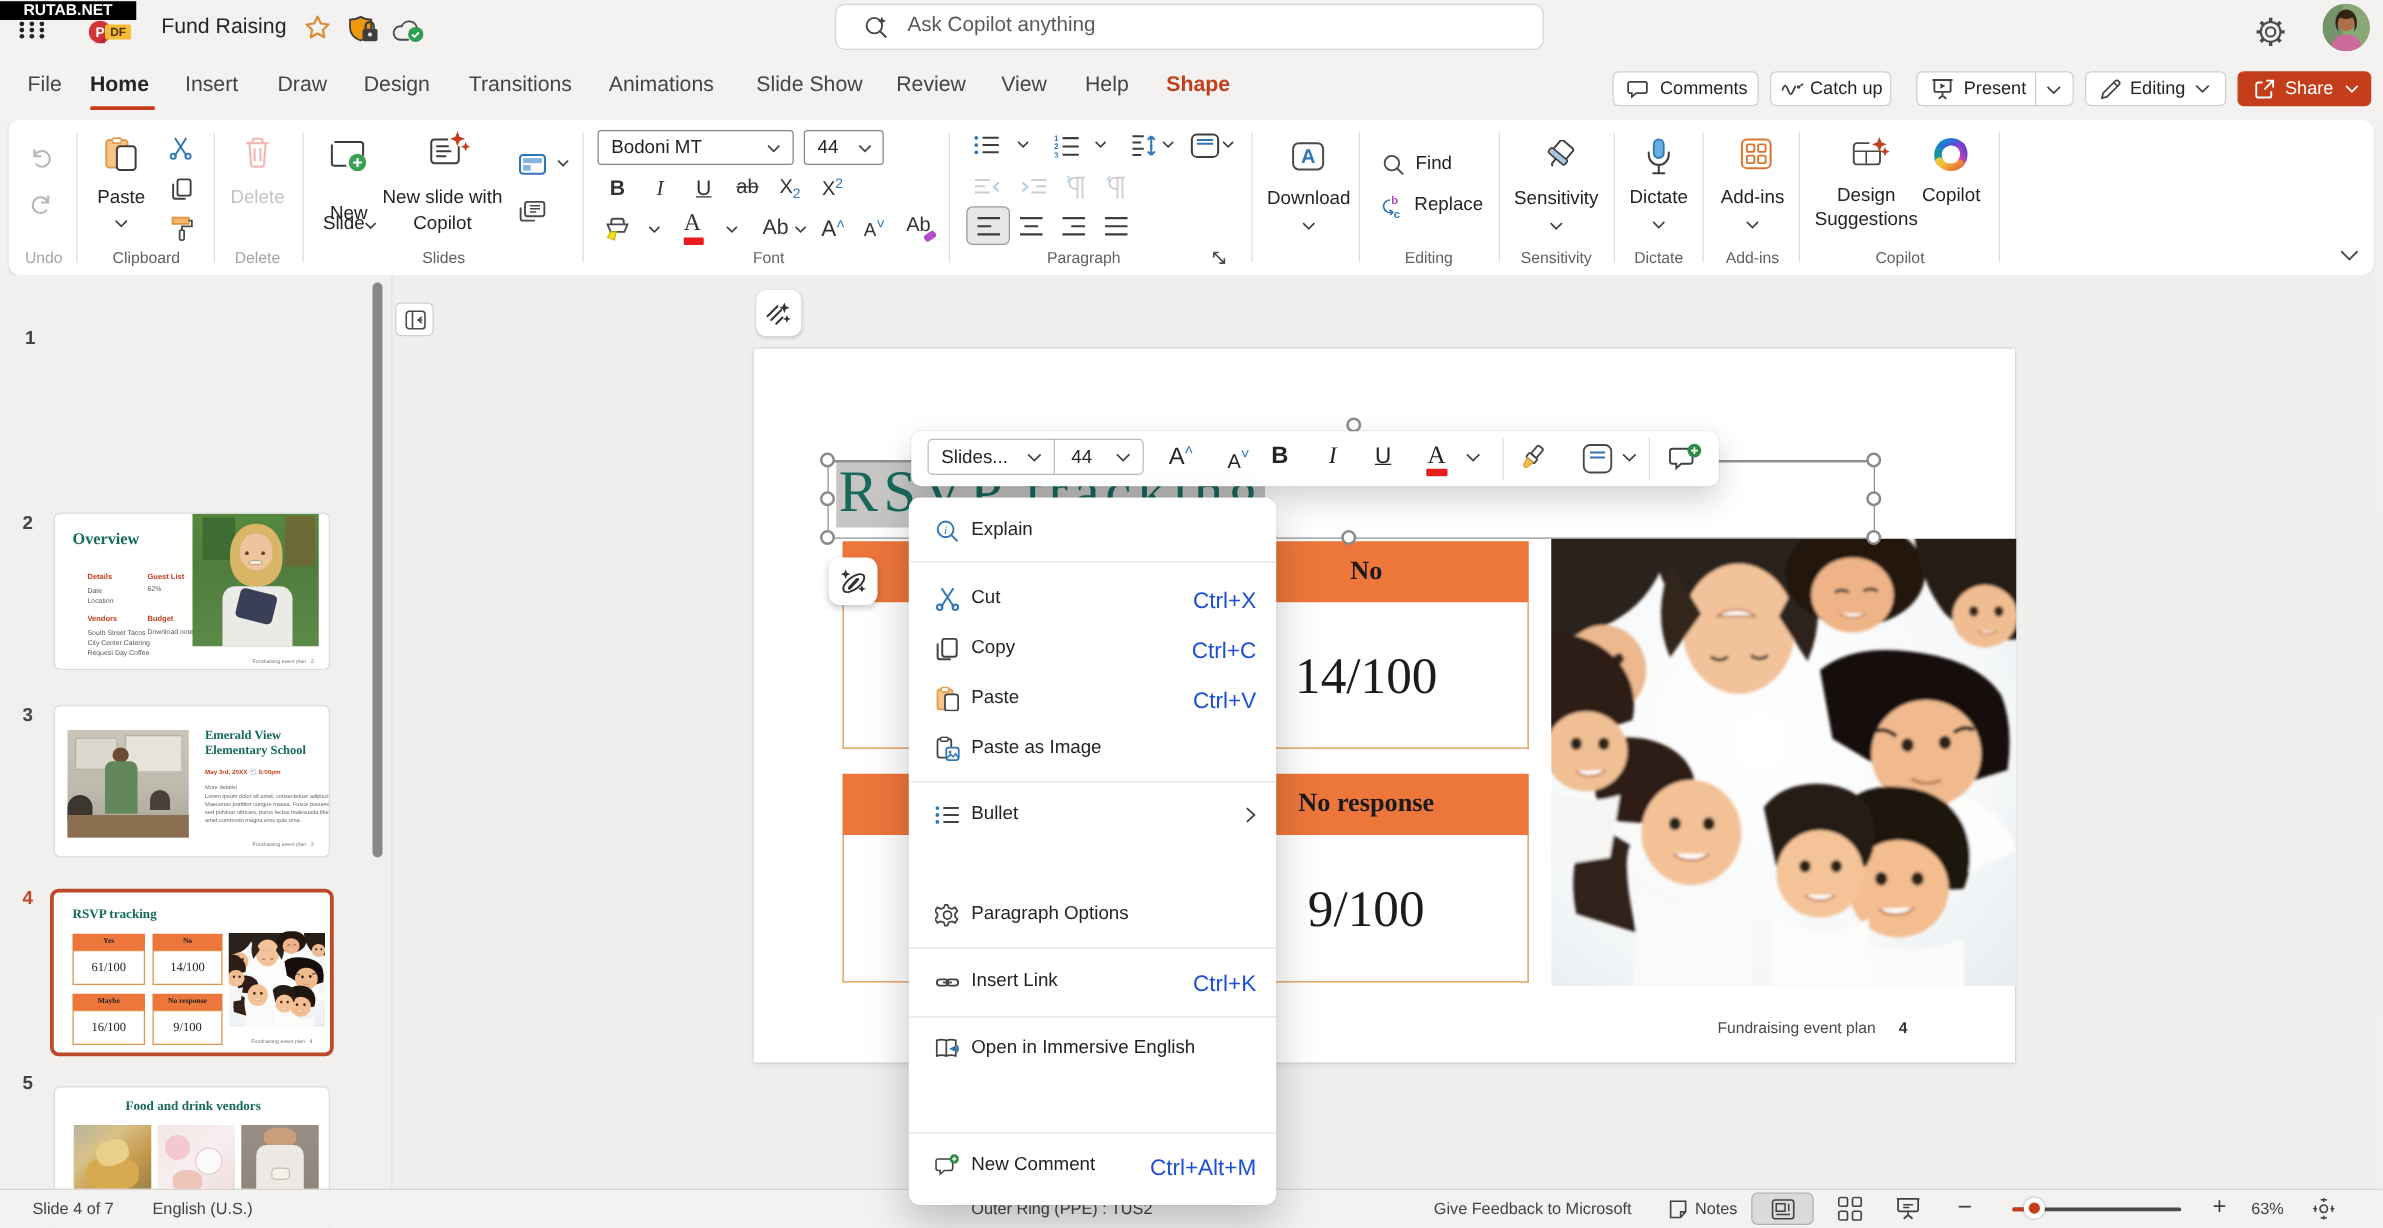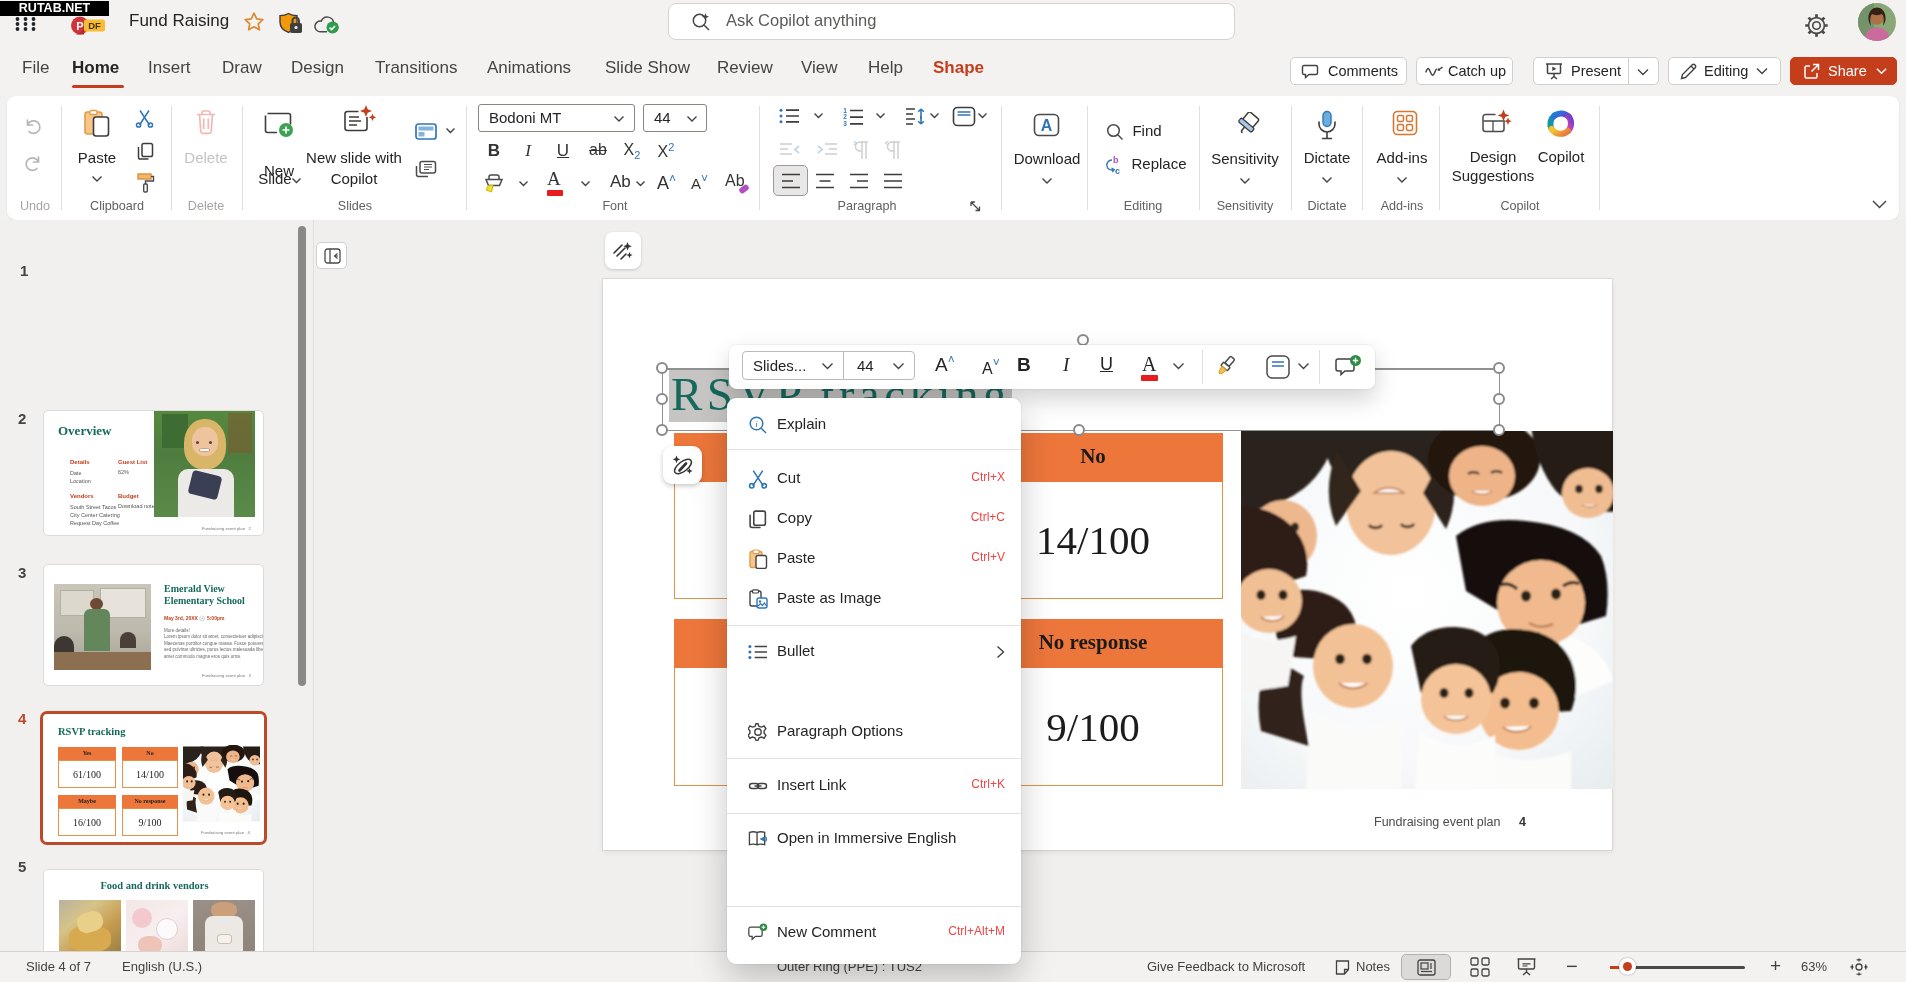--- a/index.html
+++ b/index.html
@@ -20,21 +20,21 @@
 .chev { stroke:#424242; stroke-width:1.4; fill:none; }
 .btn { position:absolute; height:28px; border:1px solid #d1cfcd; border-radius:5px; background:#fff; display:flex; align-items:center; font-size:14.5px; color:#242424; white-space:nowrap; }
 .thumbwrap { position:absolute; background:#fff; border:1px solid #dddbd9; border-radius:5px; overflow:hidden; }
 .tnum { position:absolute; font-size:15px; font-weight:bold; color:#444; }
 .serif { font-family:"Liberation Serif", serif; }
 .tiny { transform-origin:0 0; transform:scale(0.5); white-space:nowrap; }
 .handle { position:absolute; width:12px; height:12px; border-radius:50%; background:#fff; border:2px solid #8a8a8a; }
 .mi { position:absolute; left:0; width:100%; height:40px; }
 .mi .ic { position:absolute; left:21px; top:10px; width:20px; height:20px; }
 .mi .lbl { position:absolute; left:50px; top:10px; font-size:15px; color:#242424; white-space:nowrap; }
-.mi .sc { position:absolute; right:16px; top:11px; font-size:12px; color:#ef4444; }
+.mi .sc { position:absolute; right:16px; top:11px; font-size:18px; color:#1d4ed8; }
 .msep { position:absolute; left:0; width:100%; height:1px; background:#e5e3e1; }
 </style>
 </head>
 <body>
 
 <div id="topbar">
   <div class="abs" style="left:0;top:1px;width:109px;height:15px;background:#000;color:#fff;font-weight:bold;font-size:12.5px;text-align:center;line-height:15px;">RUTAB.NET</div>
   <svg class="abs" style="left:15px;top:17px;" width="21" height="14" viewBox="0 0 21 14">
     <g fill="#20242b">
       <circle cx="2.5" cy="2" r="1.9"></circle>

